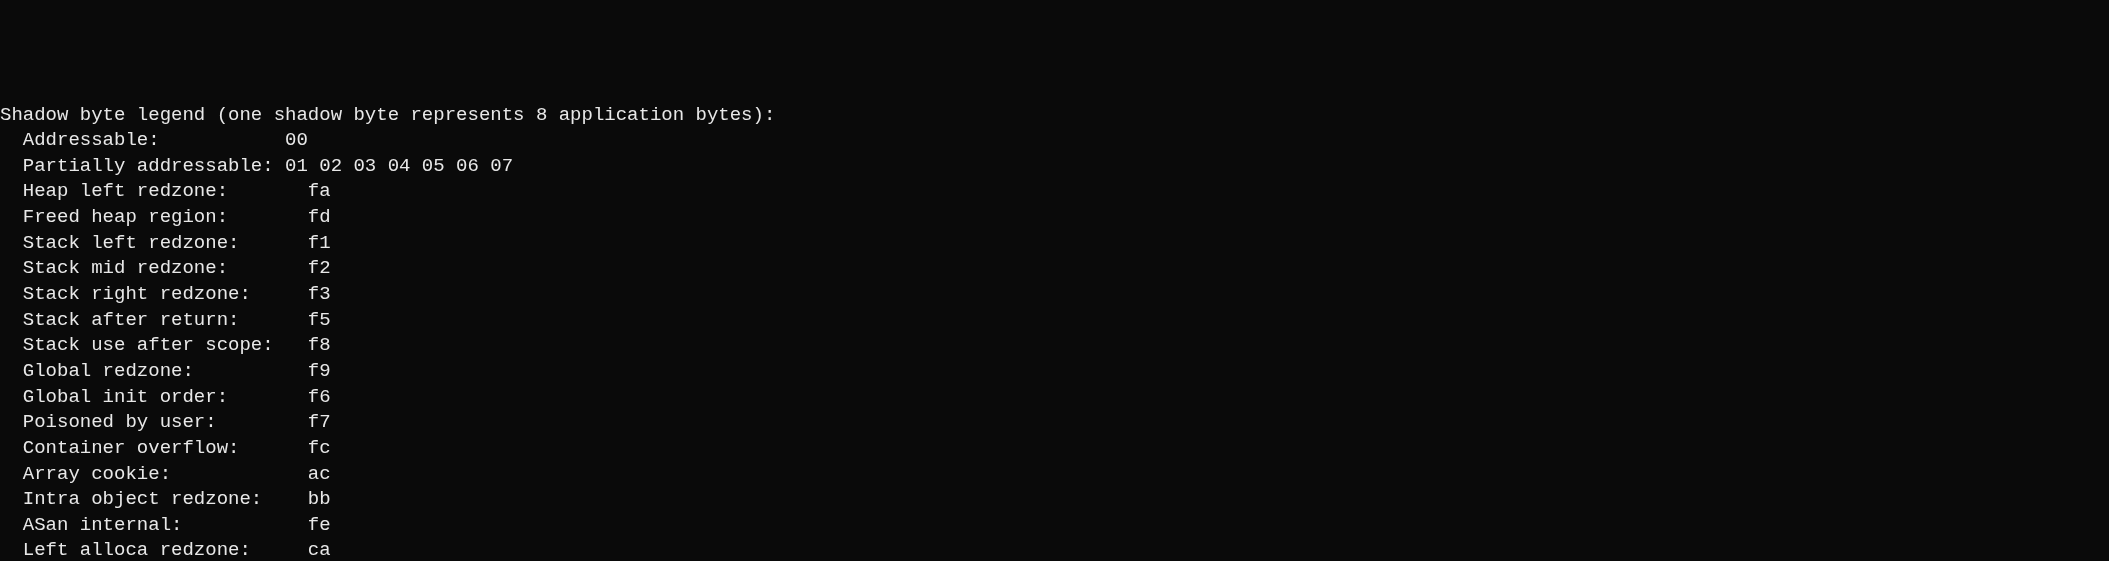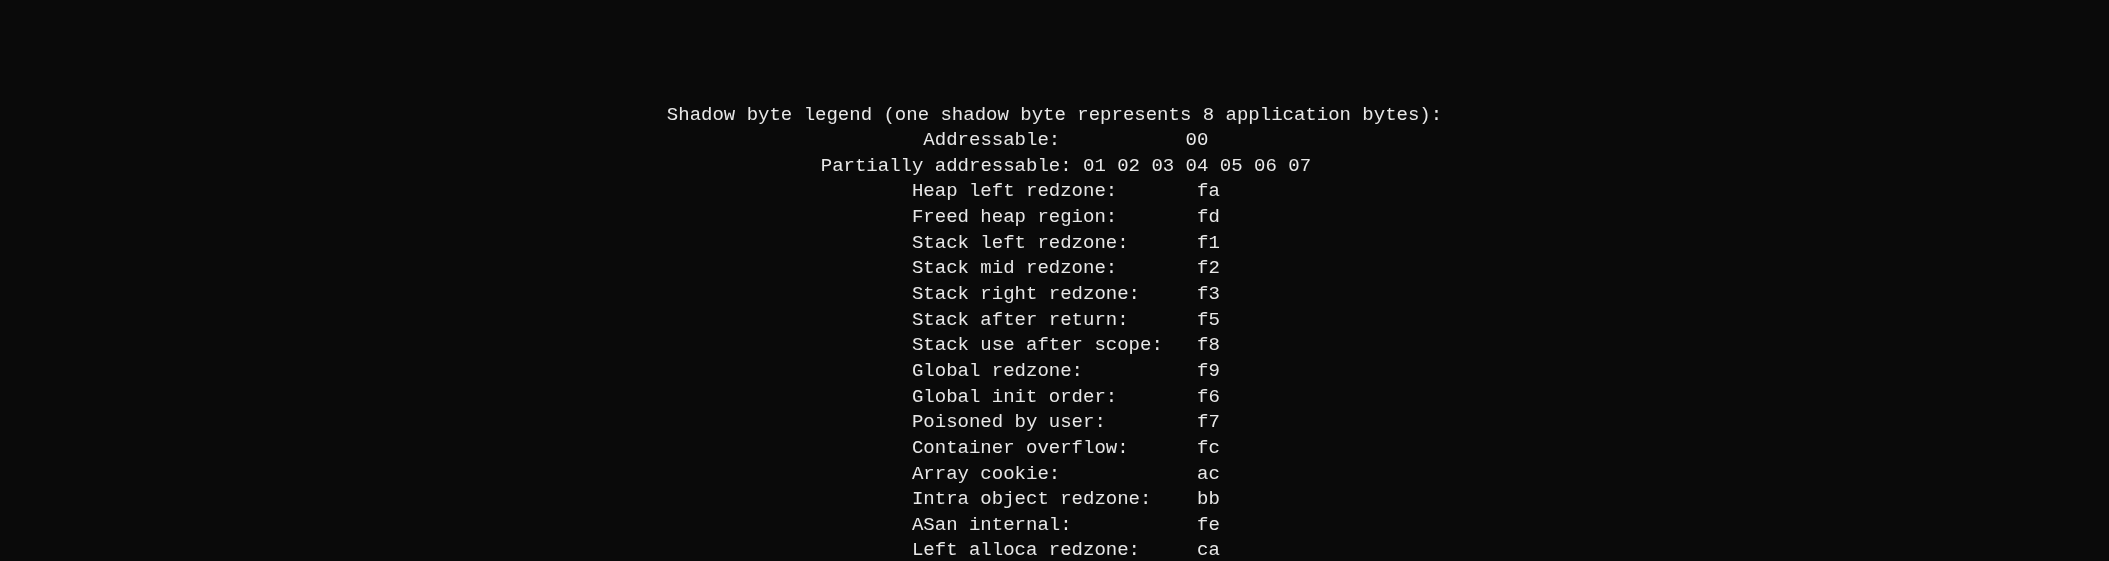--- a/index.html
+++ b/index.html
@@ -7,21 +7,20 @@
       padding: 0;
       background-color: #0a0a0a;
       color: #e8e8e8;
       font-family: "Consolas", "Courier New", monospace;
       font-size: 19px;
       line-height: 1.35;
       white-space: pre;
     }
     .line {
       display: block;
-      text-align: center;
     }
   </style>
 </head>
 <body>
 
 
 
 <span class="line">Shadow byte legend (one shadow byte represents 8 application bytes):</span><span class="line"><span>  Addressable:           </span><span>00</span></span><span class="line"><span>  Partially addressable: </span><span>01 02 03 04 05 06 07</span></span><span class="line"><span>  Heap left redzone:       </span><span>fa</span></span><span class="line"><span>  Freed heap region:       </span><span>fd</span></span><span class="line"><span>  Stack left redzone:      </span><span>f1</span></span><span class="line"><span>  Stack mid redzone:       </span><span>f2</span></span><span class="line"><span>  Stack right redzone:     </span><span>f3</span></span><span class="line"><span>  Stack after return:      </span><span>f5</span></span><span class="line"><span>  Stack use after scope:   </span><span>f8</span></span><span class="line"><span>  Global redzone:          </span><span>f9</span></span><span class="line"><span>  Global init order:       </span><span>f6</span></span><span class="line"><span>  Poisoned by user:        </span><span>f7</span></span><span class="line"><span>  Container overflow:      </span><span>fc</span></span><span class="line"><span>  Array cookie:            </span><span>ac</span></span><span class="line"><span>  Intra object redzone:    </span><span>bb</span></span><span class="line"><span>  ASan internal:           </span><span>fe</span></span><span class="line"><span>  Left alloca redzone:     </span><span>ca</span></span>
 
 

